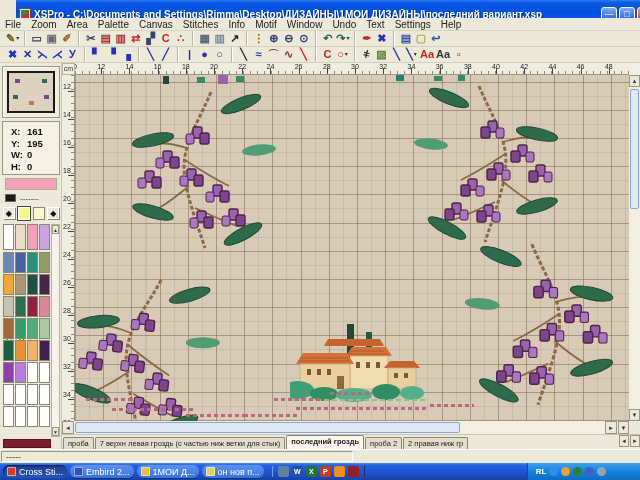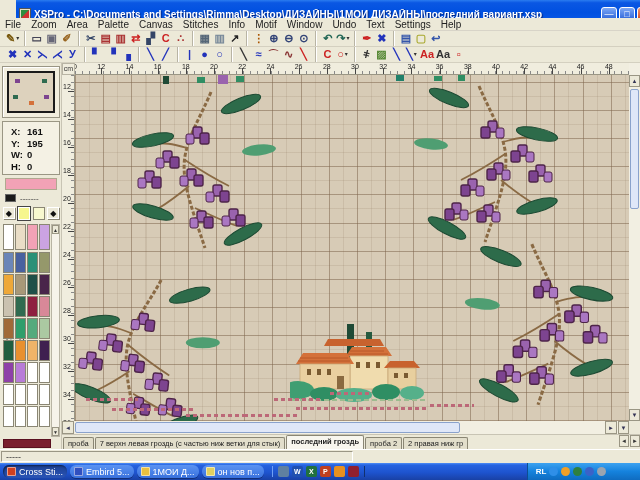--- a/index.html
+++ b/index.html
@@ -529,21 +529,21 @@
 </div>
 
 <div class="taskbar">
   <div style="display:flex;flex:0 0 auto">
       <span class="taskbtn active">
         <span class="task-ico" style="background: rgb(208, 64, 32);"></span>
         <span>Cross Sti...</span>
       </span>
       <span class="taskbtn">
         <span class="task-ico" style="background: rgb(48, 80, 192);"></span>
-        <span>Embird 5...</span>
+        <span>Embird 2...</span>
       </span>
       <span class="taskbtn">
         <span class="task-ico" style="background: rgb(232, 192, 64);"></span>
         <span>1МОИ Д...</span>
       </span>
       <span class="taskbtn">
         <span class="task-ico" style="background: rgb(224, 208, 96);"></span>
         <span>он нов п...</span>
       </span>
     </div>

